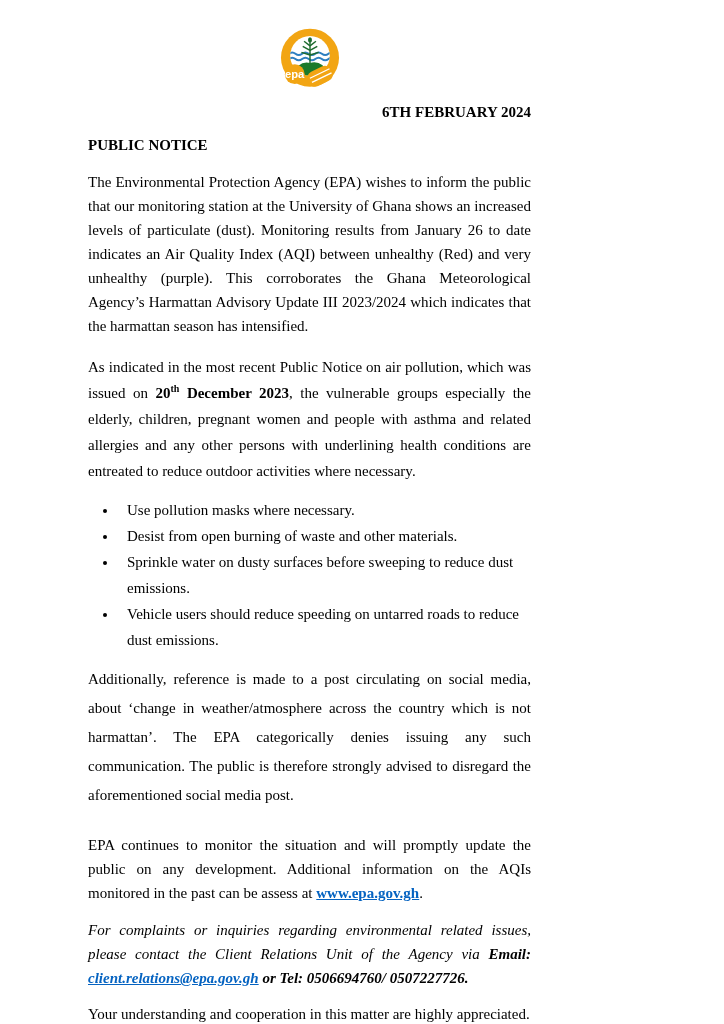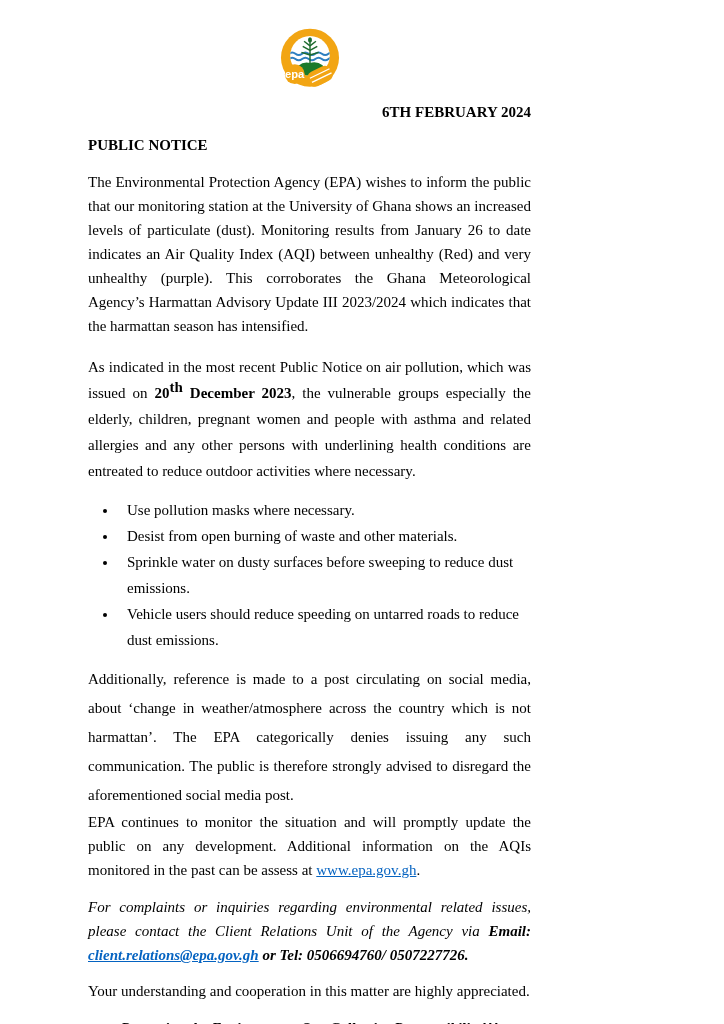--- a/index.html
+++ b/index.html
@@ -9,30 +9,30 @@
   }
   .page { box-sizing:border-box; width:617px; height:1024px; padding:26px 86px 0 88px; }
   .logo-wrap { text-align:center; margin:0 0 4px 0; }
   .date-line { text-align:right; font-weight:bold; font-size:15px; margin:0 0 16px 0; }
   .page-title { text-align:left; font-weight:bold; font-size:15px; margin:0 0 16px 0; }
   p { margin:0 0 16px 0; font-size:15px; line-height:24px; text-align:justify; }
   .p2 { line-height:26px; margin-bottom:13px; }
   .p3 { margin-bottom:8px; }
   ul.bullets { margin:0 0 12px 0; padding:0 0 0 30px; list-style:disc; }
   ul.bullets li { font-size:15px; line-height:26px; padding-left:9px; text-align:left; }
-  .p4 { line-height:29px; margin-bottom:0; }
+  .p4 { line-height:29px; margin-bottom:23px; }
   .p5 { margin-bottom:13px; }
   .p6 { margin-bottom:12px;font-style:italic; }
   .p7 { text-align:left; margin-bottom:17px; }
   .slogan { text-align:center; font-weight:bold; font-style:italic; font-size:15px; margin:0 0 34px 0; }
   .footer div { font-size:15px; line-height:22px; text-align:left; }
   .footer .b { font-weight:bold; }
-  a { color:#0563C1; text-decoration:underline; }
+  a { color:#0563C1; text-decoration:underline;font-weight:bold; }
   a.email-link { font-weight:bold; }
-  sup { font-size:15px; line-height:0; vertical-align:super; }
+  sup { font-size:10px; line-height:0; vertical-align:super; }
   .b { font-weight:bold; }
 </style>
 </head>
 <body>
 
 <div class="page">
 
   <div class="logo-wrap">
     <svg width="66" height="70" viewBox="0 0 100 106">
       <defs>

